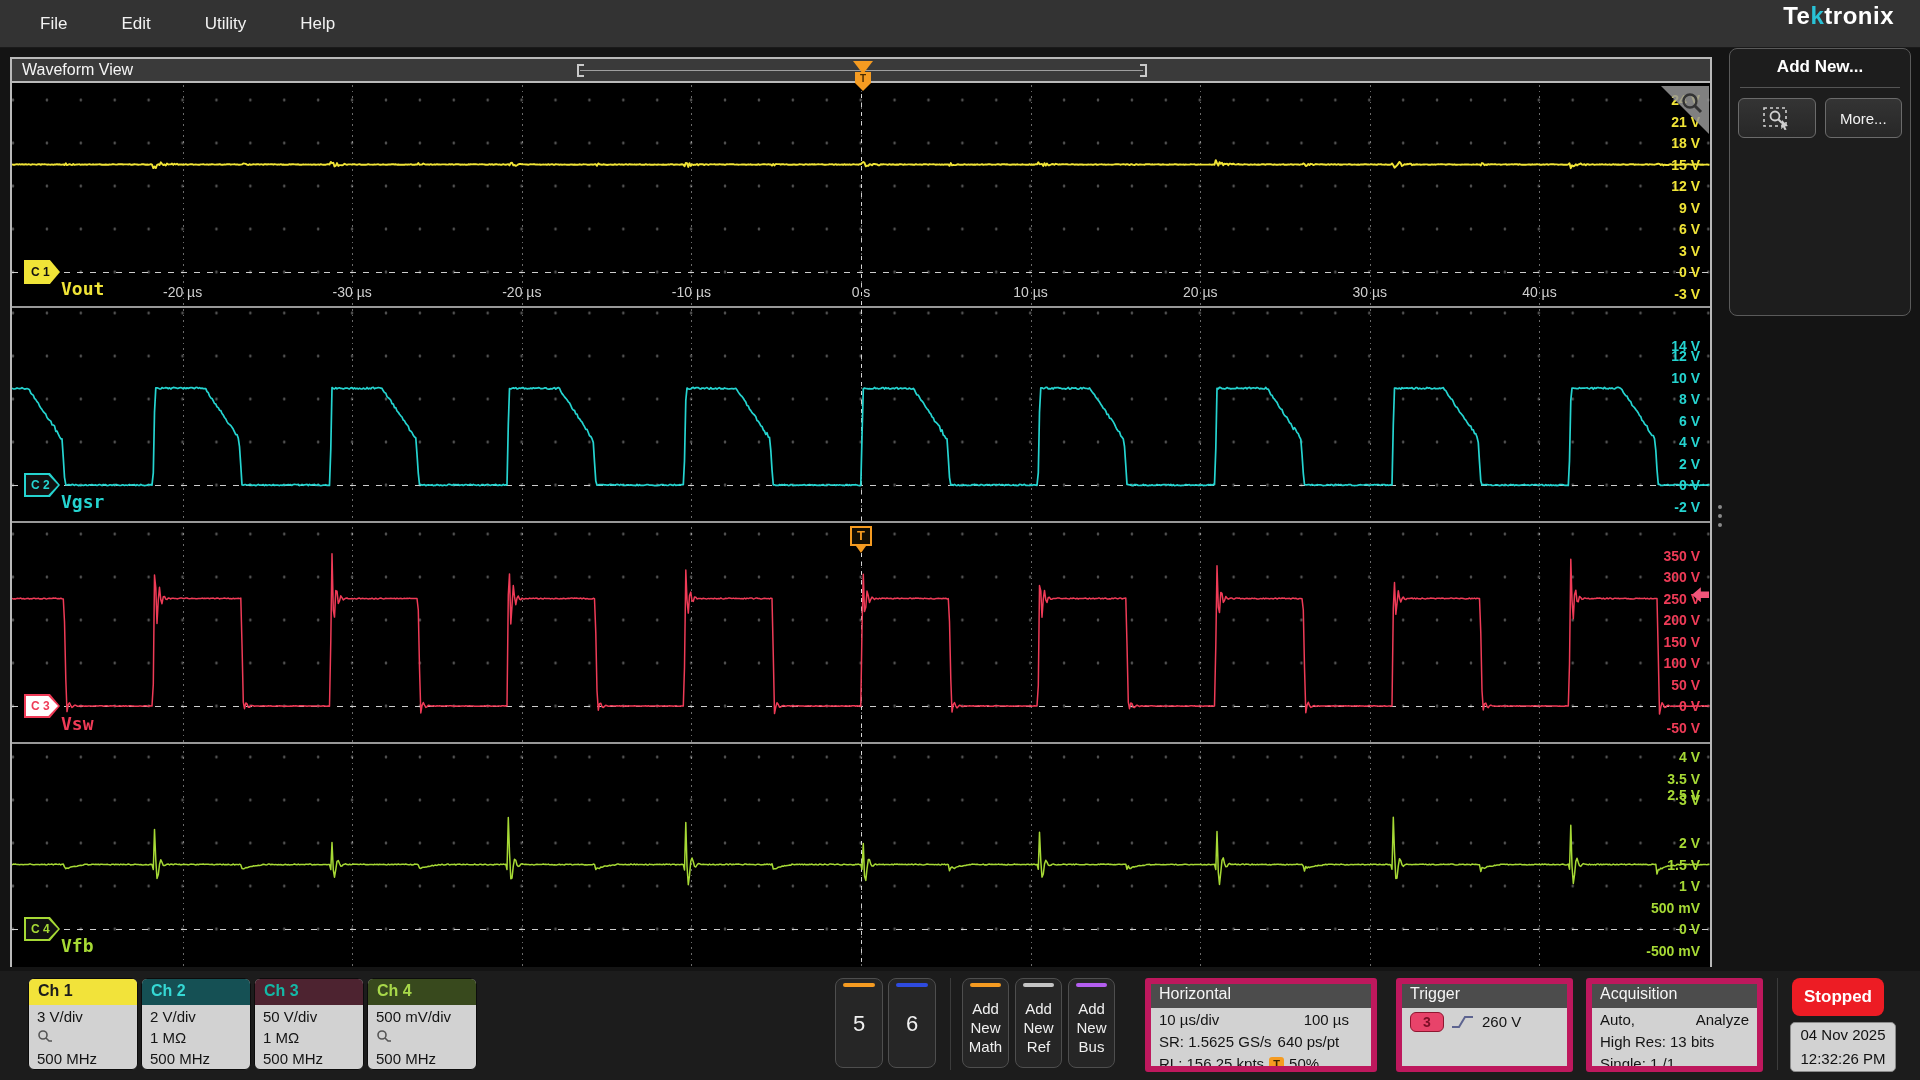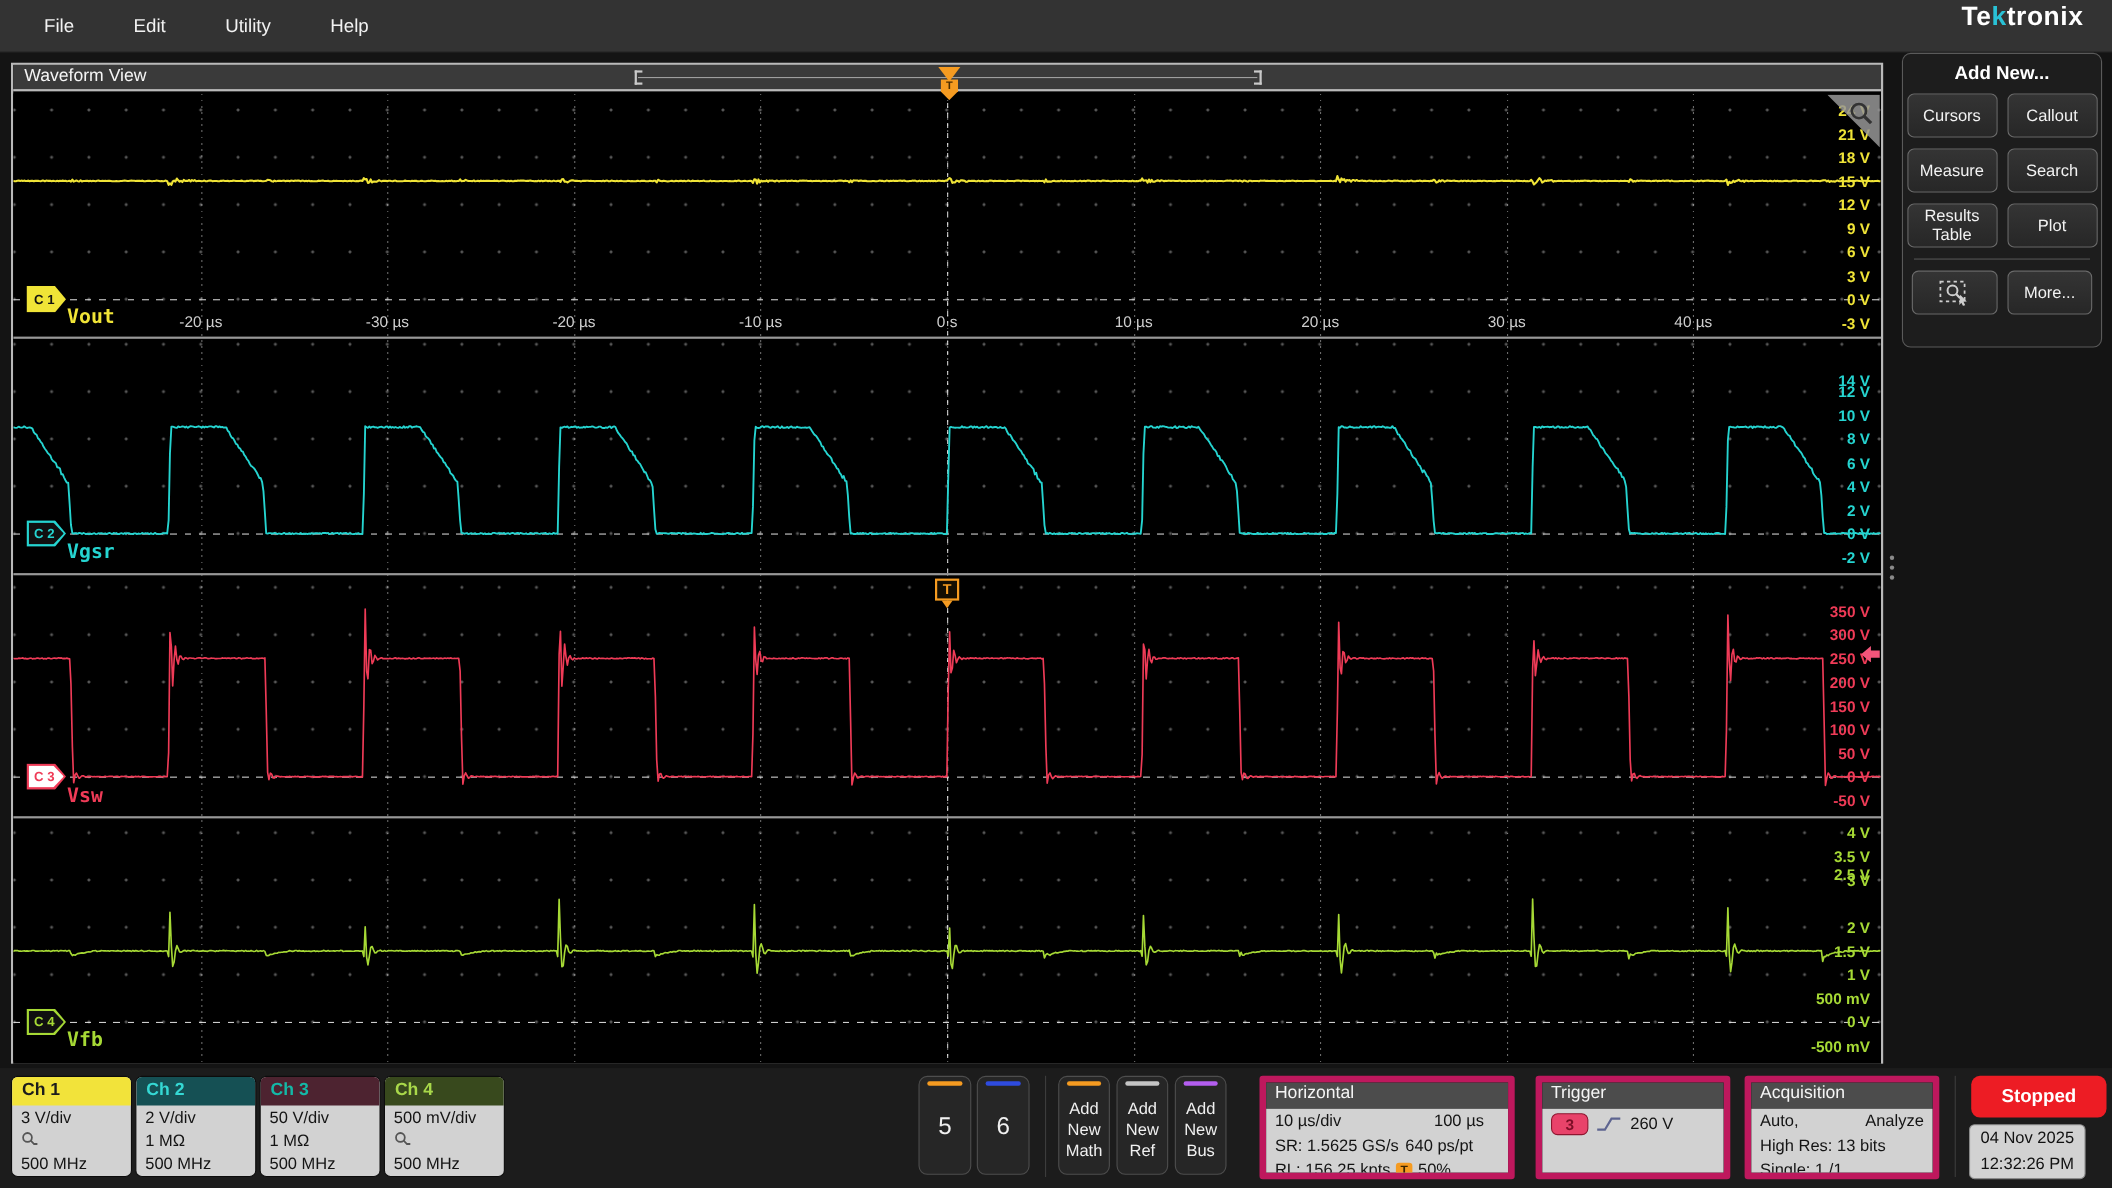--- a/index.html
+++ b/index.html
@@ -74,21 +74,21 @@
   .rp-row { display:flex; gap:9px; justify-content:center; }
 
   
   .gripdots { position:absolute; left:1718px; top:505px; width:5px; height:22px;
     display:flex; flex-direction:column; justify-content:space-between; }
   .gripdots i { width:4px; height:4px; border-radius:50%; background:#8a8a8a; }
 
   
   .bottombar { position:absolute; left:0; top:971px; width:1920px; height:109px; background:#1c1c1c; }
   .chbadge { position:absolute; top:7px; width:110px; height:92px; border-radius:6px;
-    overflow:hidden; background:#d2d2d2; border:1px solid #0c0c0c; }
+    overflow:hidden; background:#d2d2d2; border:1px solid #0c0c0c;margin-left:18px; }
   .chbadge .hd { height:26px; font-size:16px; font-weight:bold; padding:3px 0 0 9px; }
   .chbadge .bd { padding:1px 8px; color:#141414; font-size:15px; line-height:21px; }
   .vdiv2 { position:absolute; top:7px; width:1px; height:92px; background:#3c3c3c; }
 
   .auxbtn { position:absolute; top:7px; width:48px; height:90px; background:#262626;
     border:1px solid #4e4e4e; border-radius:8px; color:#f0f0f0; }
   .auxbtn .bar { position:absolute; left:7px; right:7px; top:4px; height:4px; border-radius:2px; }
   .auxbtn .lab { position:absolute; left:0; right:0; top:32px; text-align:center; font-size:22px; }
   .addbtn { position:absolute; top:7px; width:47px; height:90px; background:#262626;
     border:1px solid #4e4e4e; border-radius:8px; color:#f0f0f0; }
@@ -98,21 +98,21 @@
   .panel { position:absolute; top:7px; height:94px; border:6px solid #be185d; border-radius:3px; overflow:hidden; }
   .panel .hd { height:24px; background:#4c4c4c; color:#f5f5f5; font-size:16px; padding:1px 0 0 8px; }
   .panel .bd { background:#d2d2d2; height:70px; color:#141414; font-size:15px; padding:1px 8px; line-height:22px; }
   .hrow { display:flex; align-items:center; }
   .hrow .sp { flex:1; }
   .t-ico { display:inline-block; width:15px; height:15px; background:#f59b21; border-radius:3px;
     color:#3a2400; font-size:11px; font-weight:bold; text-align:center; line-height:15px; margin:0 5px; }
   .trig3 { display:inline-block; width:34px; height:20px; background:#e8436a; border:1px solid #8e1630;
     border-radius:6px; color:#7c0e26; font-weight:bold; font-size:14px; text-align:center; line-height:19px; }
 
-  .stopped { position:absolute; left:1792px; top:7px; width:123px; height:38px; background:#ed1c24;
+  .stopped { position:absolute; left:1792px; top:7px; width:92px; height:38px; background:#ed1c24;
     border-radius:8px; color:#fff; font-weight:bold; font-size:17px; text-align:center; line-height:38px; }
   .datebox { position:absolute; left:1790px; top:51px; width:106px; height:50px; background:#d2d2d2;
     border:1px solid #8a8a8a; border-radius:5px; color:#111; font-size:15px; text-align:center; line-height:24px; }
 </style>
 </head>
 <body>
 
 <div id="app">
 
   <div class="menubar">
@@ -236,28 +236,20 @@
         <div class="tpin" style="left: 838px; top: 441px;">
           <div class="box">T</div>
           <div class="tail"></div>
         </div>
         <div class="lvlarrow" style="left: 1680px; top: 502.2px;"></div>
       </div>
   </div>
 
   <div class="rpanel">
     <div class="rp-title">Add New...</div>
-    <div class="rp-grid" id="rpGrid">
-        <div class="rbtn">Cursors</div>
-        <div class="rbtn">Callout</div>
-        <div class="rbtn">Measure</div>
-        <div class="rbtn">Search</div>
-        <div class="rbtn">Results Table</div>
-        <div class="rbtn">Plot</div>
-      </div>
     <div class="rp-div"></div>
     <div class="rp-row">
       <div class="rbtn" style="width:82px">
         <svg width="30" height="24" viewBox="0 0 30 24">
           <rect x="2" y="2" width="22" height="18" fill="none" stroke="#cfcfcf" stroke-width="1.6" stroke-dasharray="3 3"></rect>
           <circle cx="13" cy="10" r="4.5" fill="none" stroke="#cfcfcf" stroke-width="1.8"></circle>
           <line x1="16" y1="13" x2="20" y2="17" stroke="#cfcfcf" stroke-width="2"></line>
           <path d="M20 14 l6 6 -3 .4 1.6 3 -2 .9 -1.5-3.1 -2 2z" fill="#cfcfcf"></path>
         </svg>
       </div>

